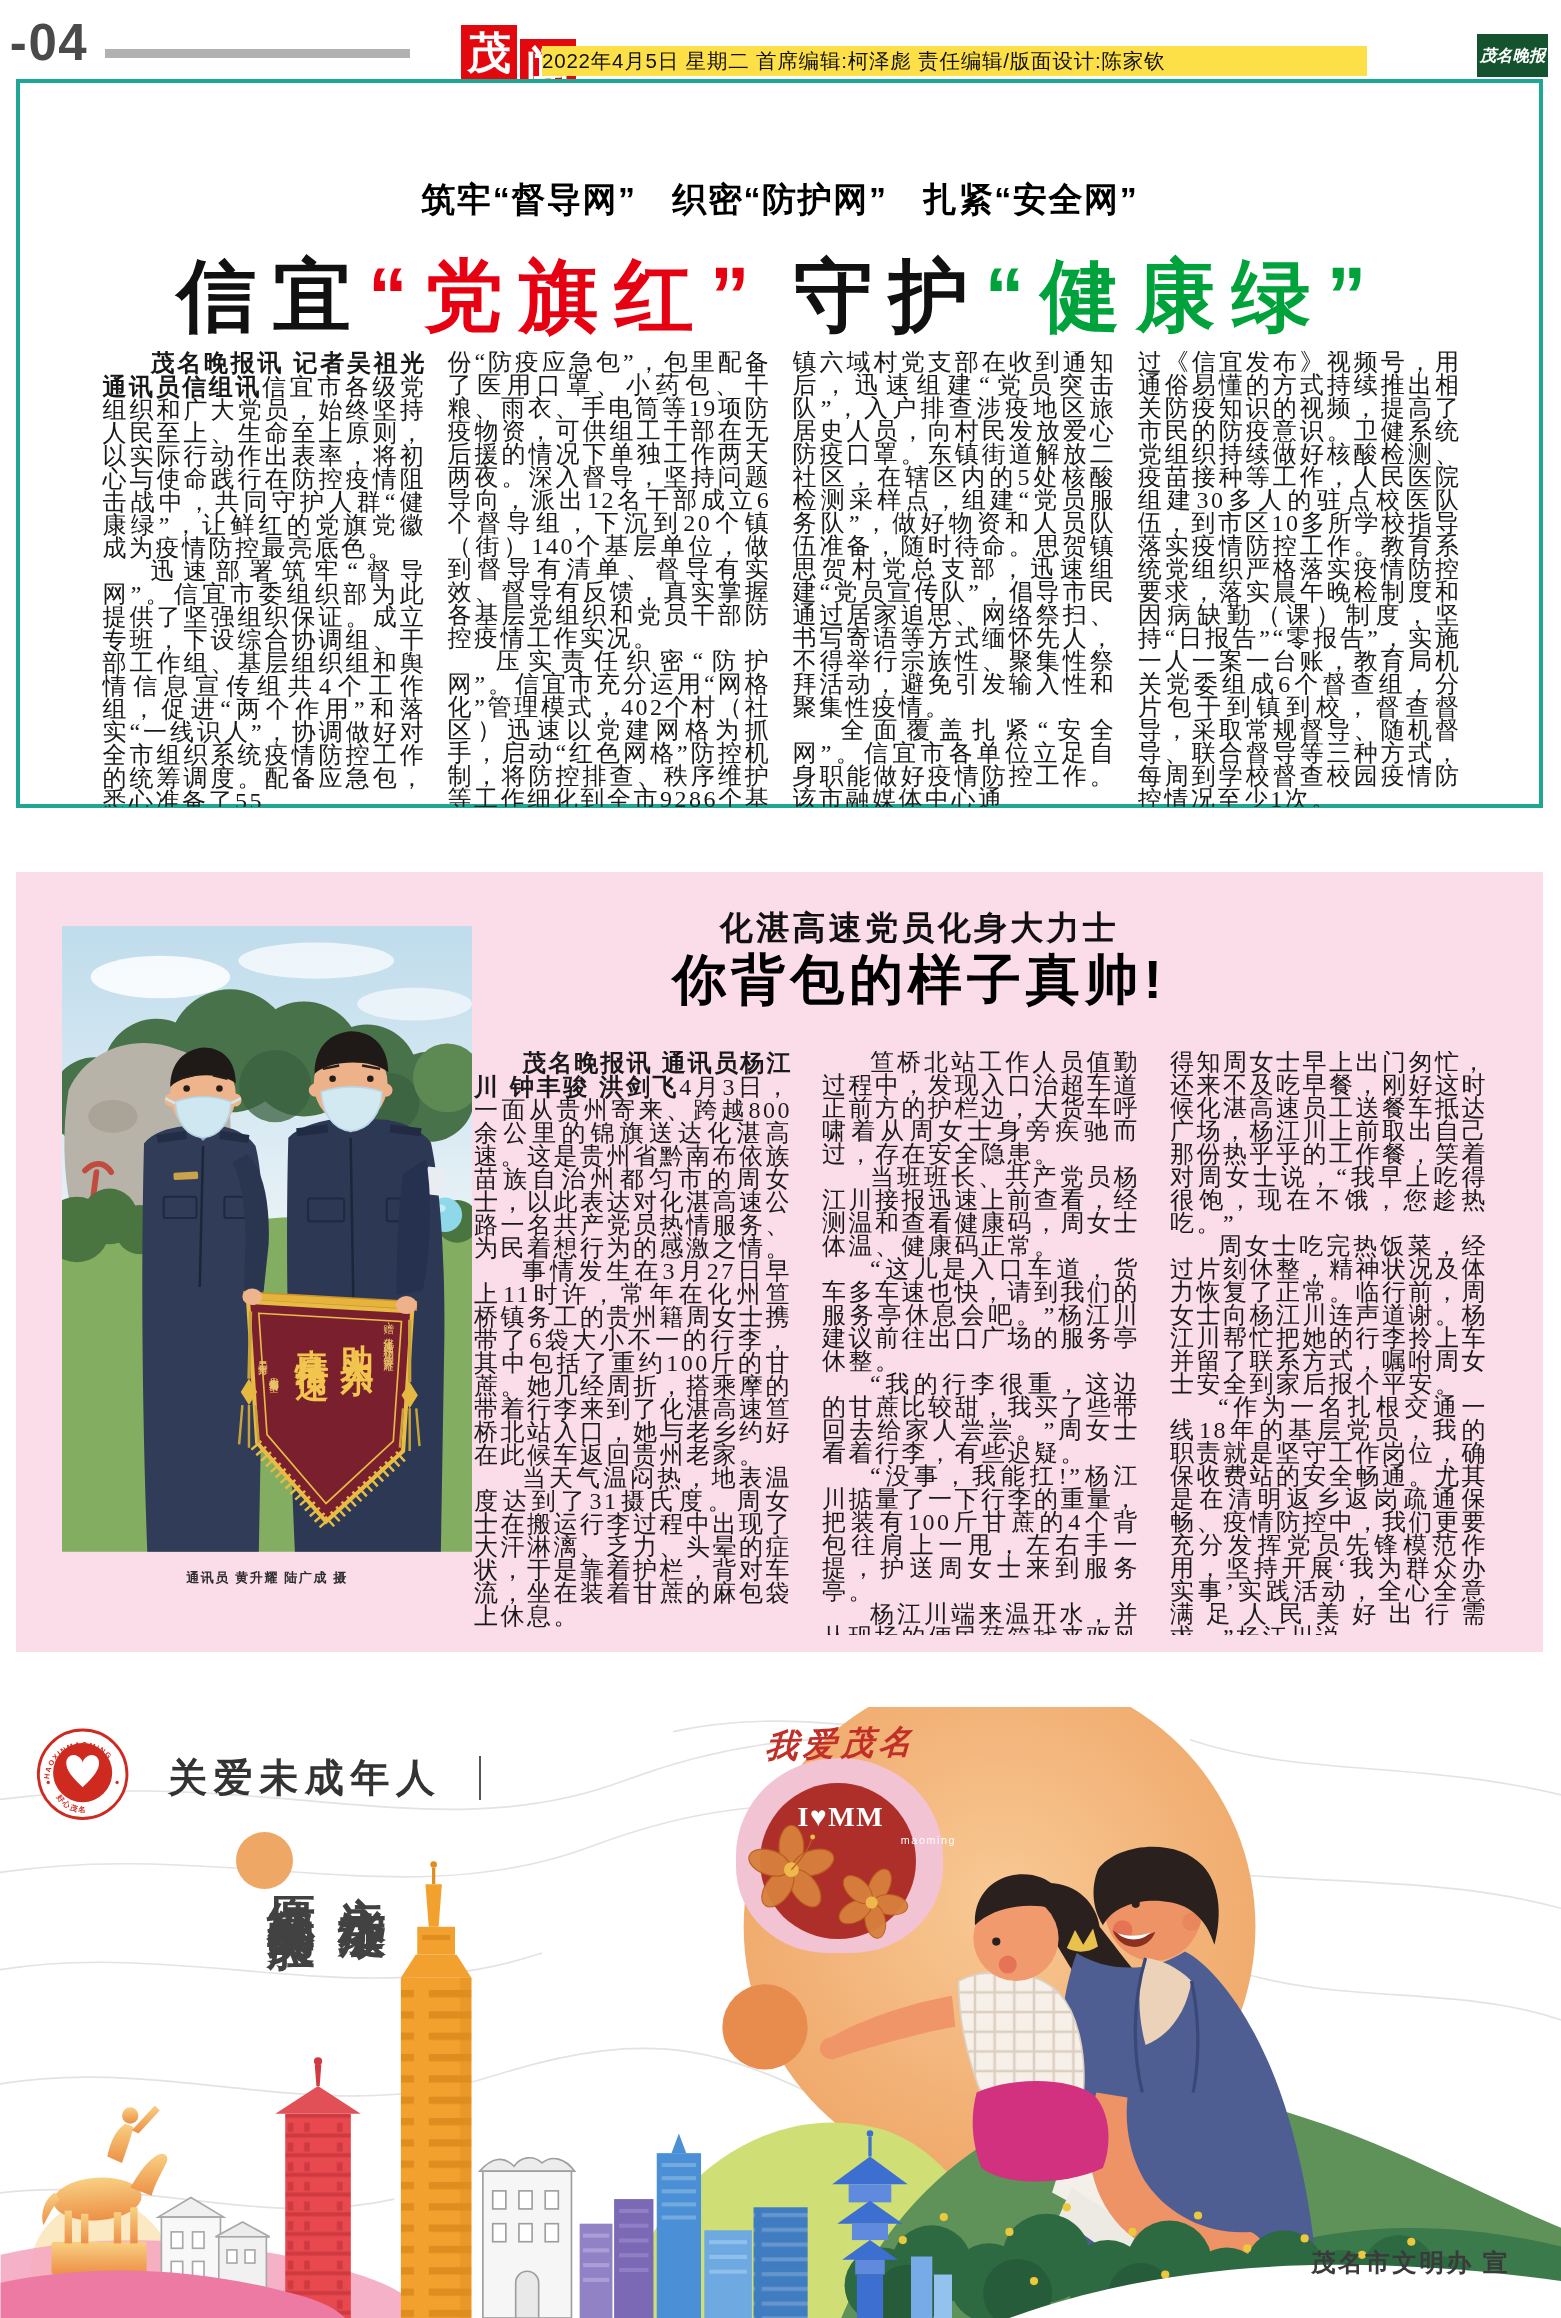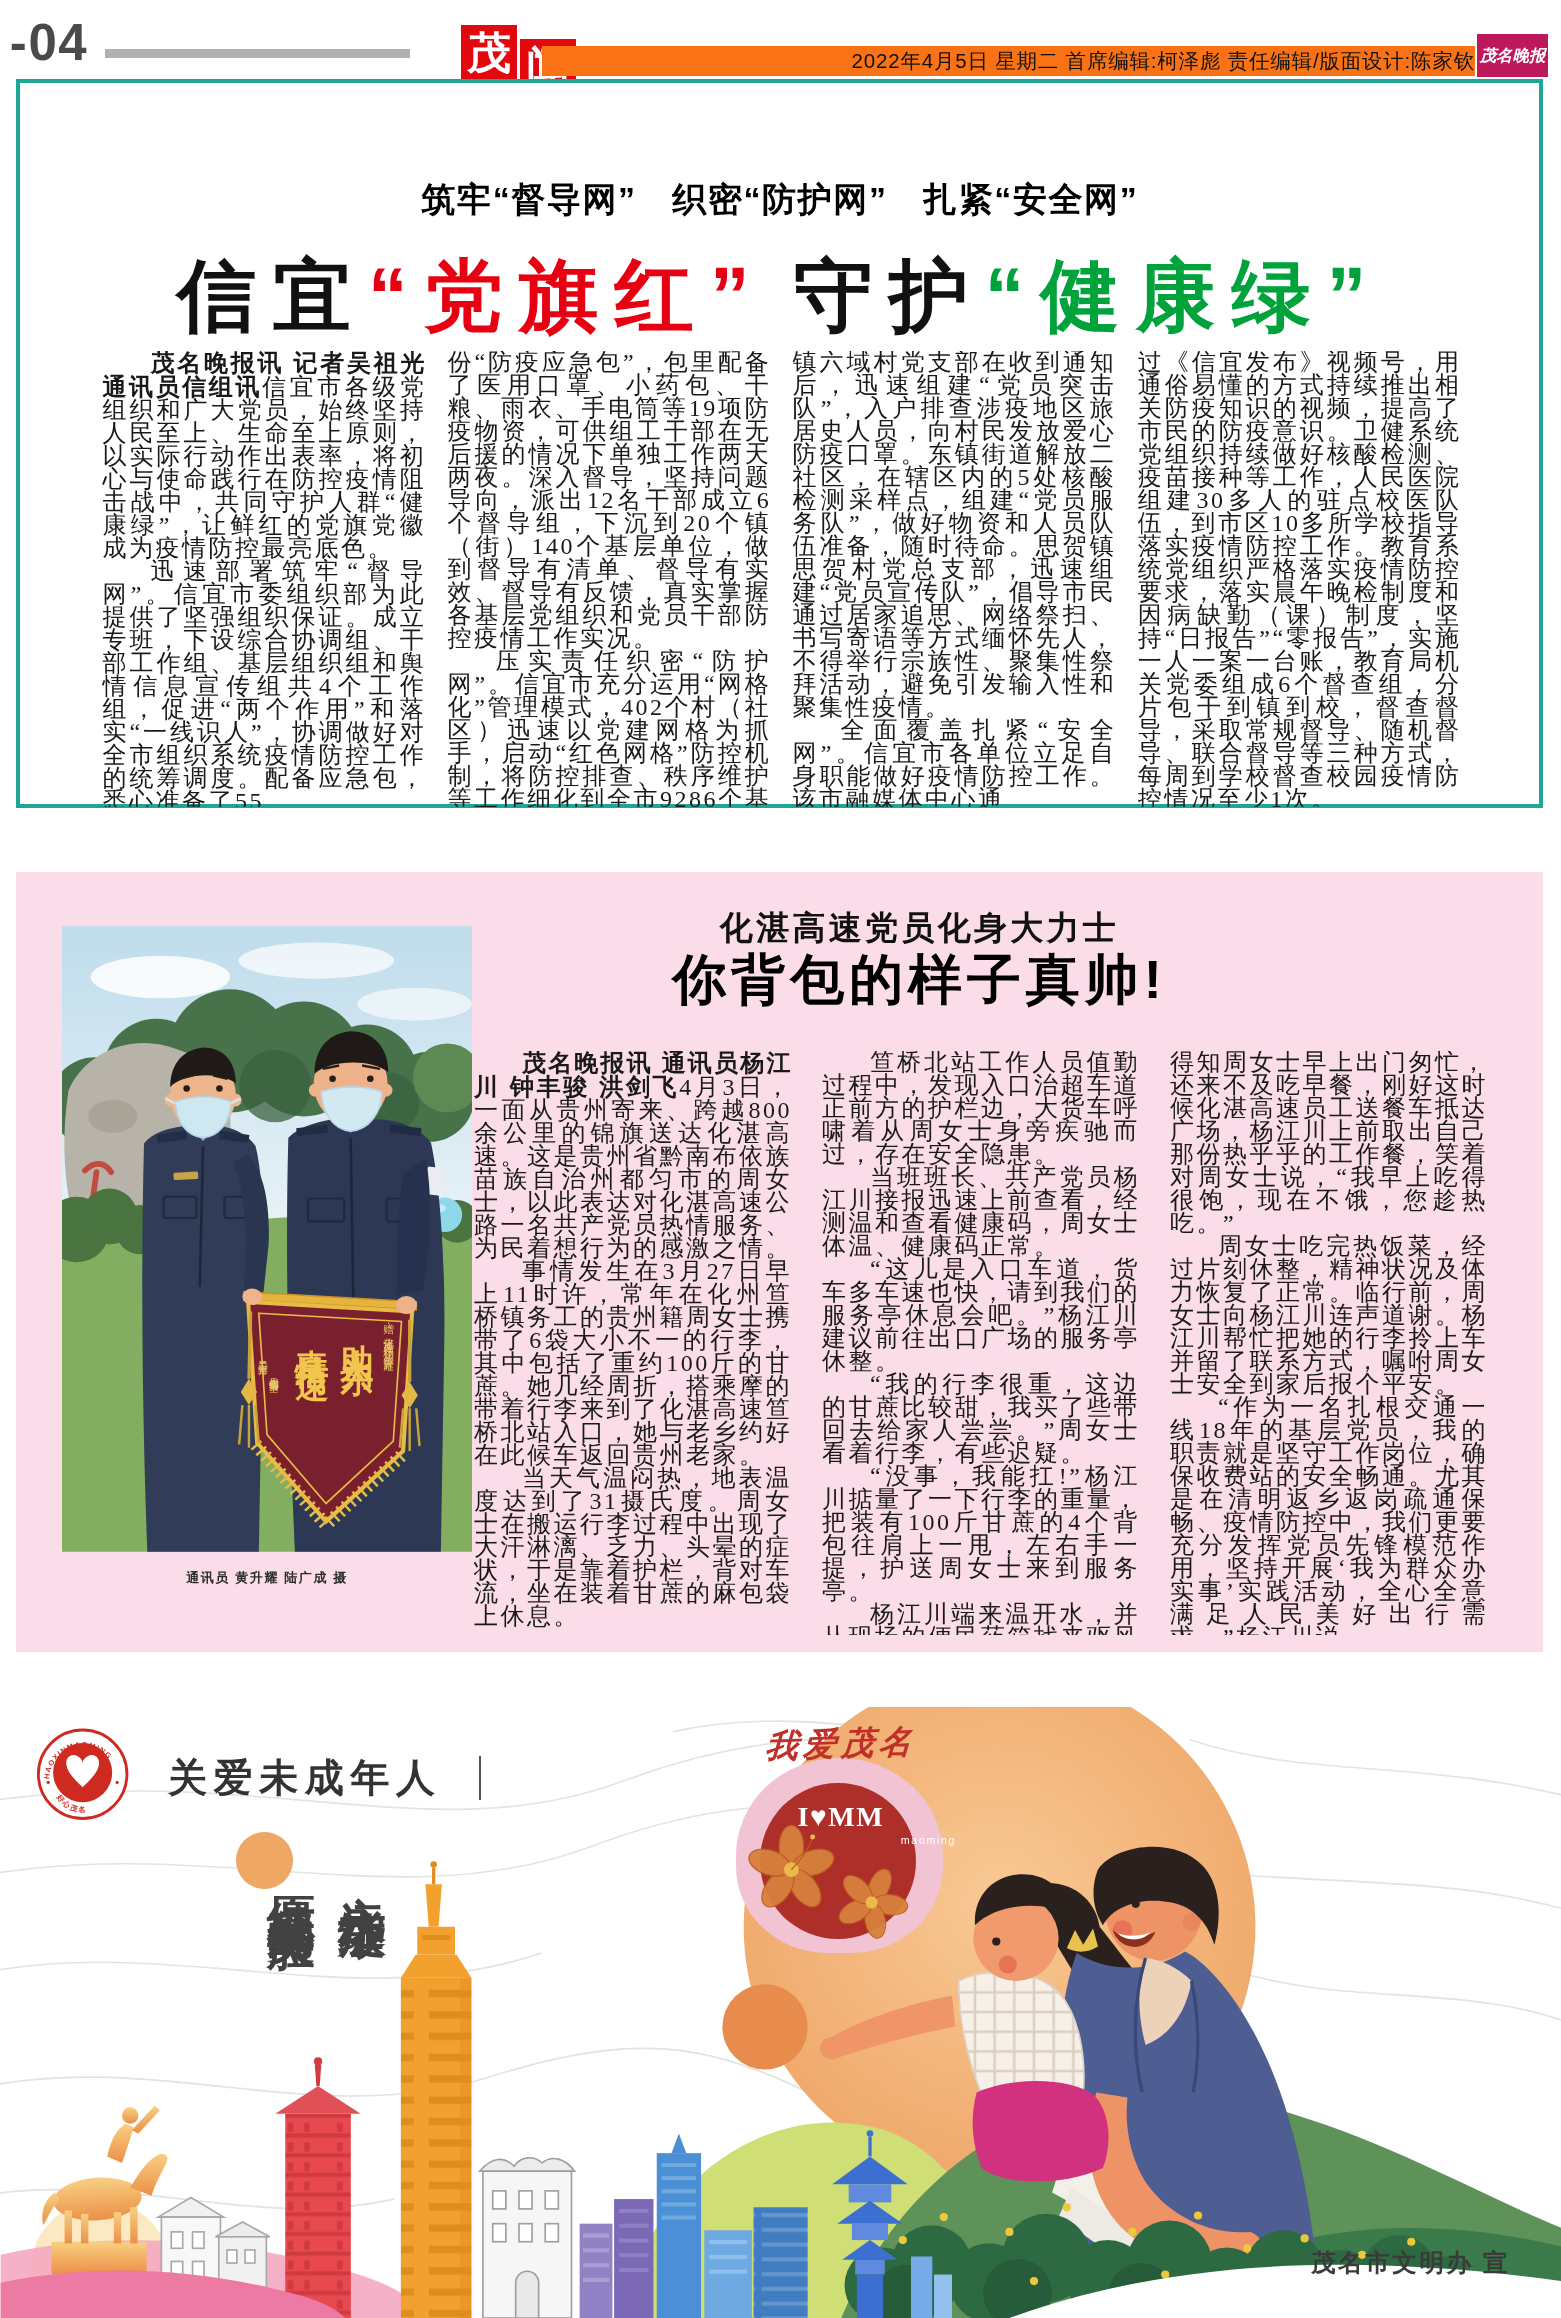--- a/index.html
+++ b/index.html
@@ -7,23 +7,23 @@
         font-family:"Liberation Sans","DejaVu Sans",sans-serif;color:#1c1c1c;}
   .abs{position:absolute;}
 
   
   #page-num{left:9.8px;top:13px;font-size:51px;font-weight:700;color:#4a4a4a;letter-spacing:1.6px;}
   #head-rule{left:105px;top:49px;width:305px;height:9px;background:#b1b1b1;}
   .sect-box{width:56px;height:57px;background:#e3080e;color:#fff;text-align:center;
             line-height:57px;font-size:44px;font-weight:700;font-family:"Liberation Serif","DejaVu Serif",serif;}
   #sect-1{left:461px;top:24.6px;}
   #sect-2{left:520px;top:39px;}
-  #date-strip{left:542px;top:46px;width:933px;height:29.5px;background:#f97316;
-              text-align:right;line-height:29.5px;font-size:20.5px;color:#111;letter-spacing:0.8px;}
-  #masthead{left:1477px;top:34px;width:71px;height:43px;background:#be185d;color:#fff;
+  #date-strip{left:542px;top:46px;width:825px;height:29.5px;background:#fde047;
+              text-align:left;line-height:29.5px;font-size:20.5px;color:#111;letter-spacing:0.8px;}
+  #masthead{left:1477px;top:34px;width:71px;height:43px;background:#14532d;color:#fff;
             display:flex;align-items:center;justify-content:center;font-size:16.4px;
             font-family:"Liberation Serif","DejaVu Serif",serif;font-style:italic;font-weight:700;}
 
   
   #a1{left:16.4px;top:79px;width:1527px;height:729px;border:4.1px solid #1fa795;box-sizing:border-box;background:#fff;}
   #a1-kicker{left:0;top:94px;width:100%;text-align:center;font-size:34px;font-weight:700;letter-spacing:1.6px;color:#000;}
   #a1-headline{left:0;top:161px;width:100%;text-align:center;font-size:79px;font-weight:900;letter-spacing:16.4px;white-space:nowrap;}
   .hl-red{color:#e60012;}
   .hl-green{color:#00a23c;}
   .hl-black{color:#111;}

